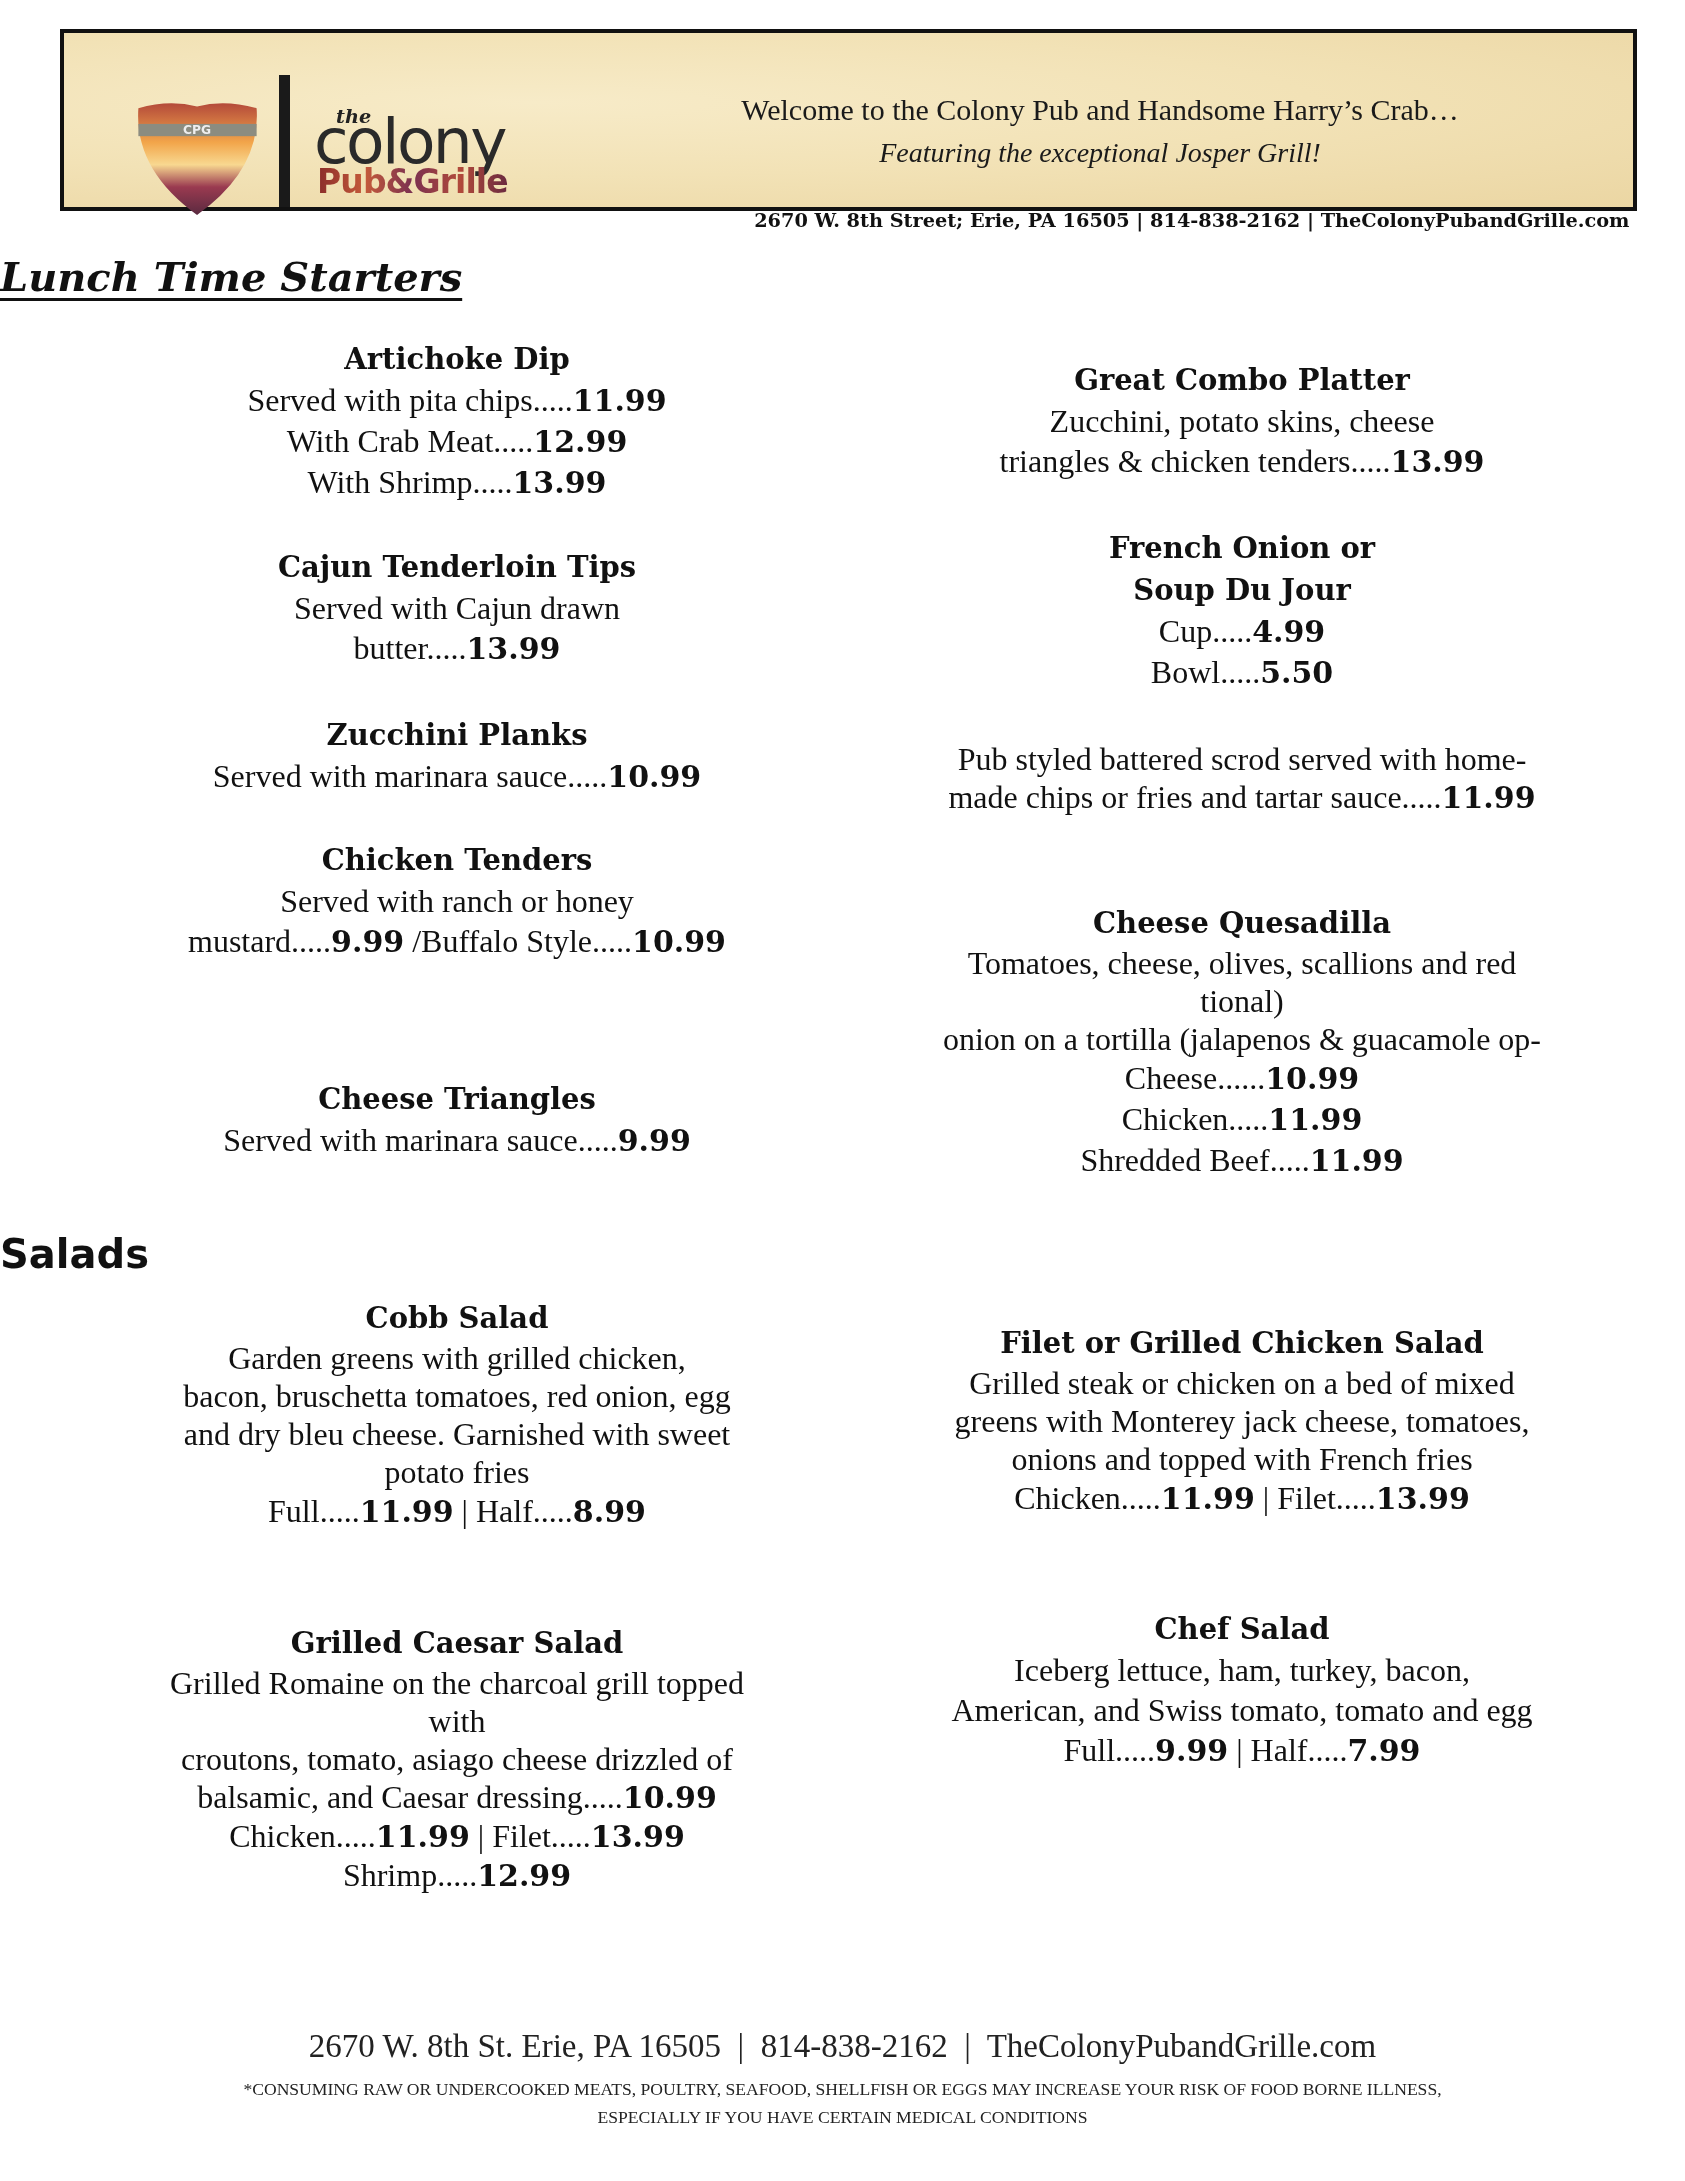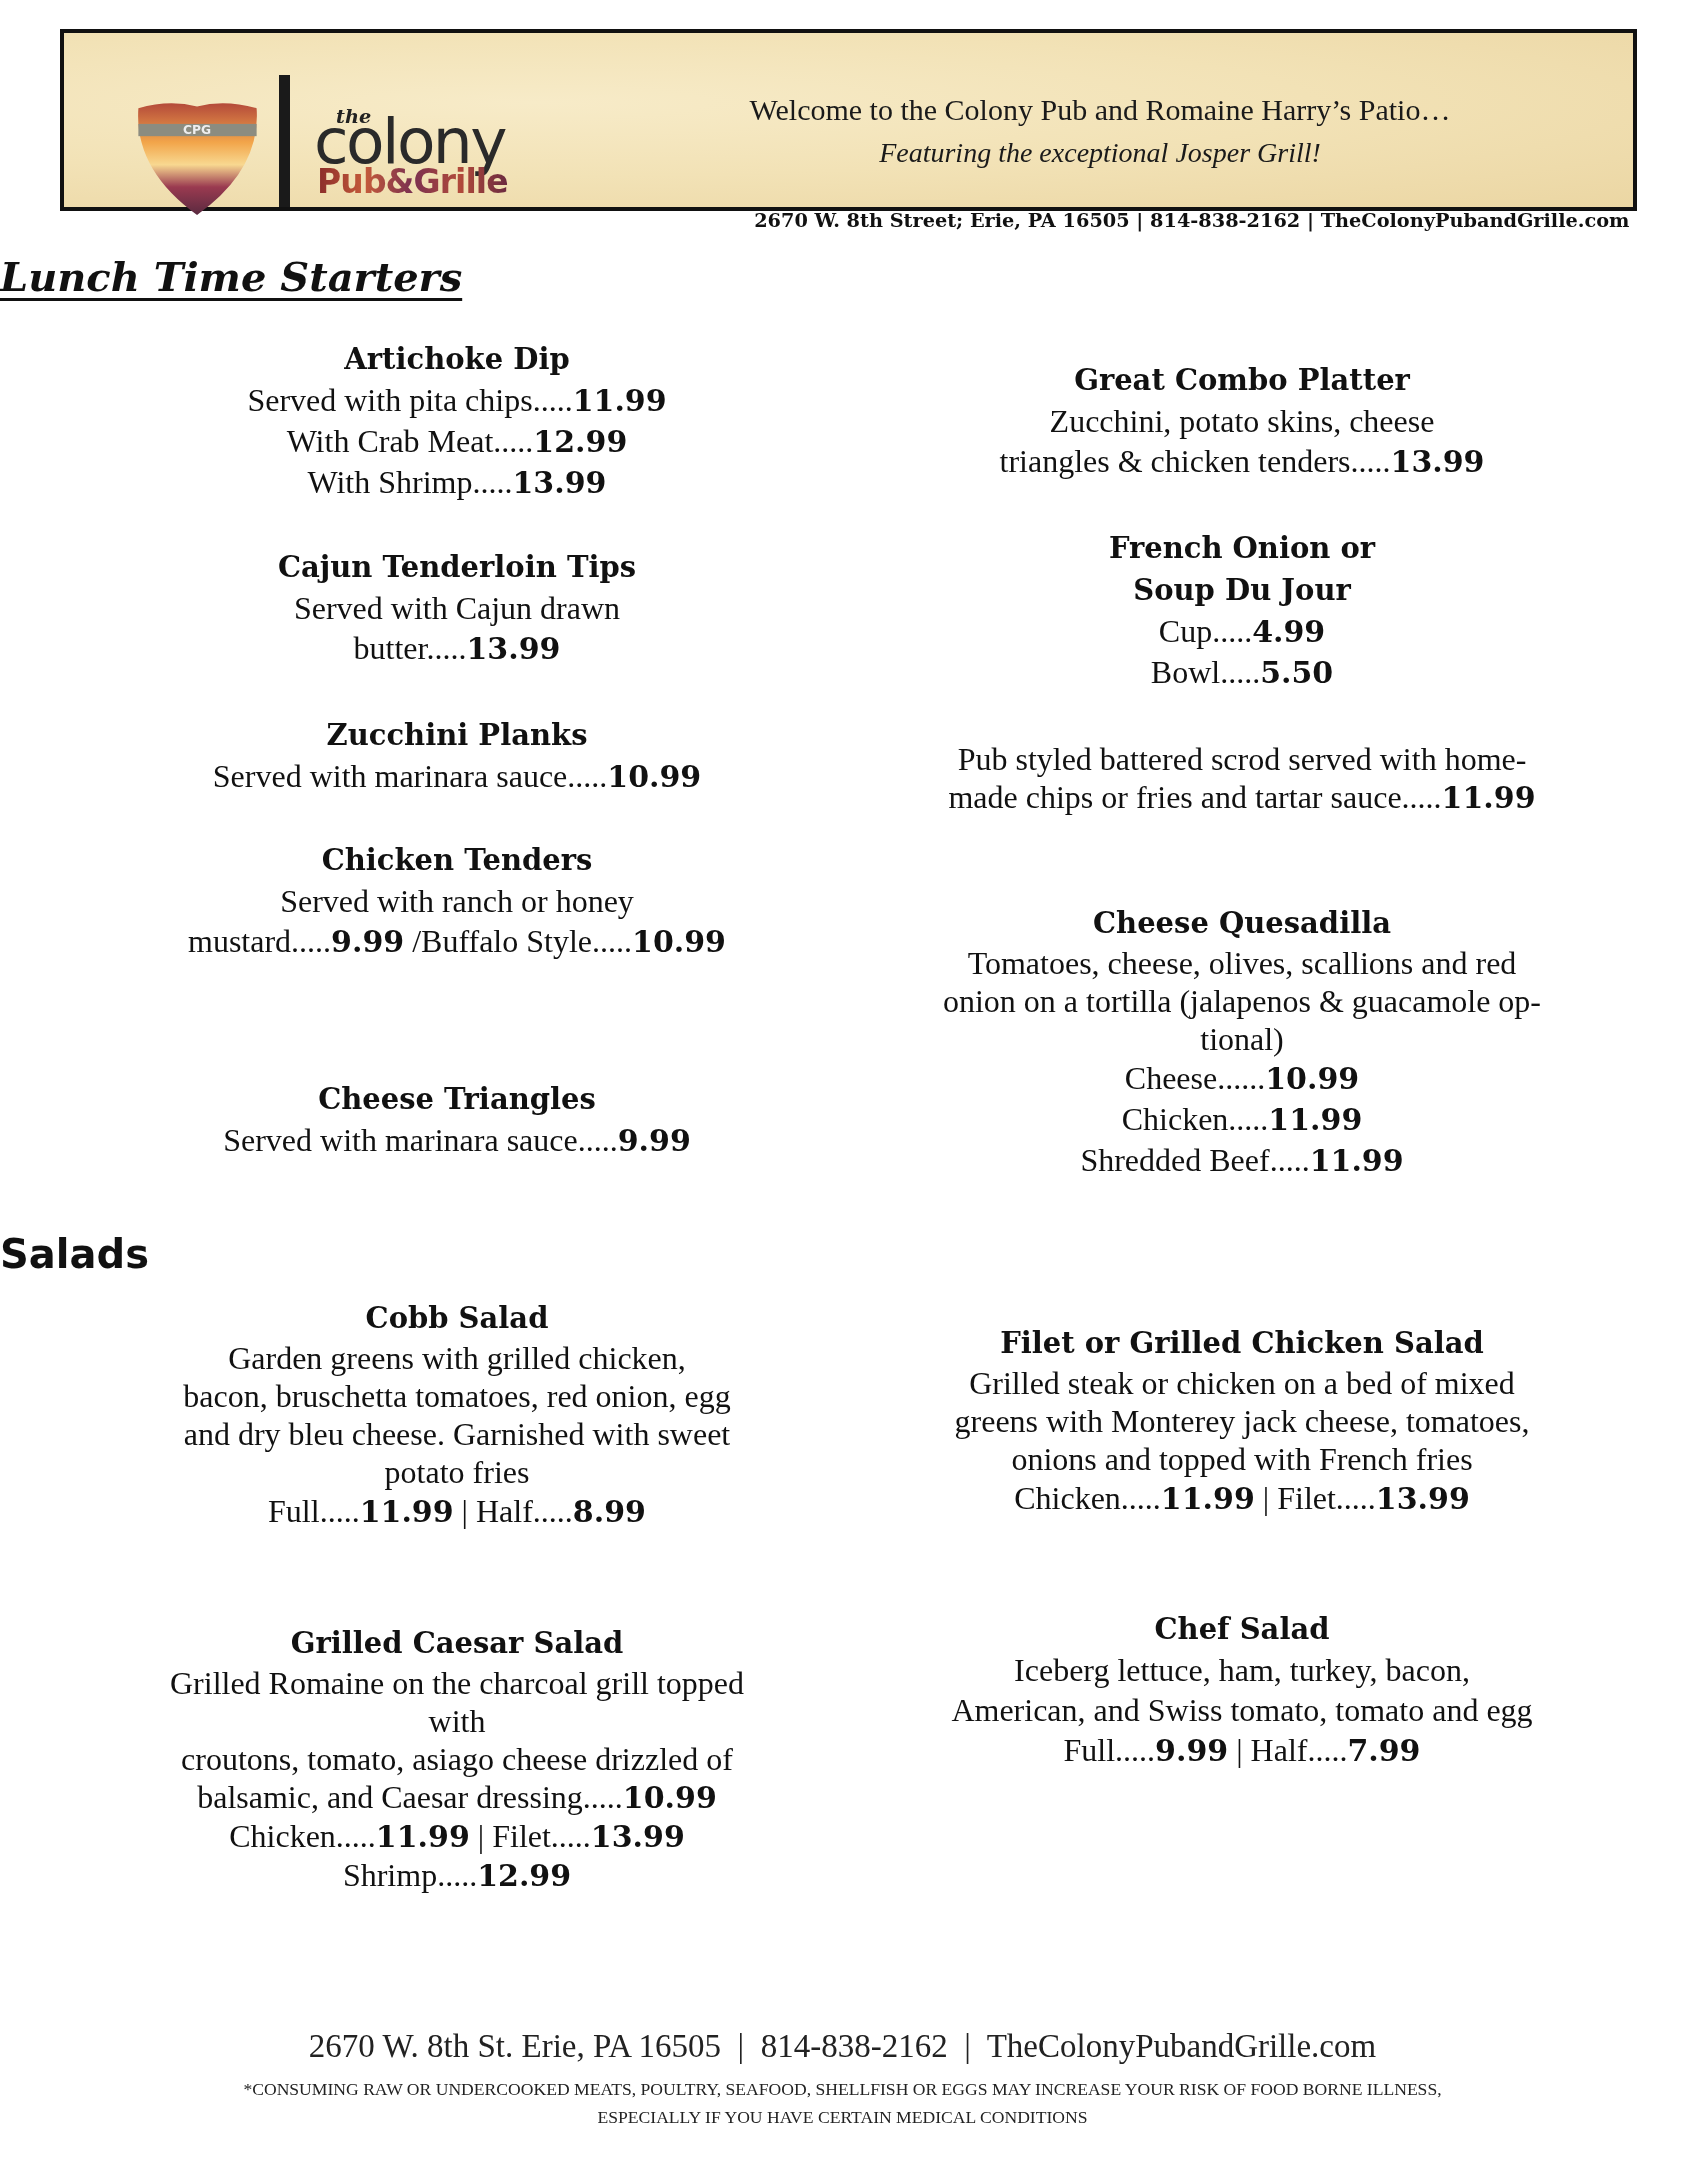--- a/index.html
+++ b/index.html
@@ -46,21 +46,21 @@
       </linearGradient>
     </defs>
     <path d="M5 10 Q40 0 72 8 Q104 0 140 10 Q145 80 72 132 Q0 80 5 10 Z" fill="url(#fire)"></path>
     <rect x="5" y="28" width="135" height="14" fill="#8c8c80"></rect>
     <text x="72" y="40" text-anchor="middle" font-family="DejaVu Sans, sans-serif" font-weight="bold" font-size="14" fill="#eeeeee">CPG</text>
   </svg>
   <div class="logo-bar"></div>
   <div class="logo-the">the</div>
   <div class="logo-colony">colony</div>
   <div class="logo-pub">Pub&amp;Grille</div>
-  <div class="welcome">Welcome to the Colony Pub and  Romaine Harry’s Patio…</div>
+  <div class="welcome">Welcome to the Colony Pub and  Handsome Harry’s Crab…</div>
   <div class="featuring">Featuring the exceptional Josper Grill!</div>
   <div class="header-contact">2670 W. 8th Street; Erie, PA 16505  |  814-838-2162  |  TheColonyPubandGrille.com</div>
 </div>
 
 <div class="section-title lunch-title">Lunch Time Starters</div>
 
 <div class="item left" style="top:338px">
   <div class="name">Artichoke Dip</div>
   <div class="line"><span>Served with pita chips.....</span><b>11.99</b></div>
   <div class="line"><span>With Crab Meat.....</span><b>12.99</b></div>
@@ -103,22 +103,22 @@
 </div>
 
 <div class="item right" style="top:740px">
   <div class="line tight">Pub styled battered scrod served with home-</div>
   <div class="line tight"><span>made chips or fries and tartar sauce.....</span><b>11.99</b></div>
 </div>
 
 <div class="item right" style="top:902px">
   <div class="name">Cheese Quesadilla</div>
   <div class="line tight">Tomatoes, cheese, olives, scallions and red</div>
+  <div class="line tight">tional)</div>
   <div class="line tight">onion on a tortilla (jalapenos &amp; guacamole op-</div>
-  <div class="line tight">tional)</div>
   <div class="line"><span>Cheese......</span><b>10.99</b></div>
   <div class="line"><span>Chicken.....</span><b>11.99</b></div>
   <div class="line"><span>Shredded Beef.....</span><b>11.99</b></div>
 </div>
 
 <div class="section-title salads-title">Salads</div>
 
 <div class="item left" style="top:1297px">
   <div class="name">Cobb Salad</div>
   <div class="line tight">Garden greens with grilled chicken,</div>

